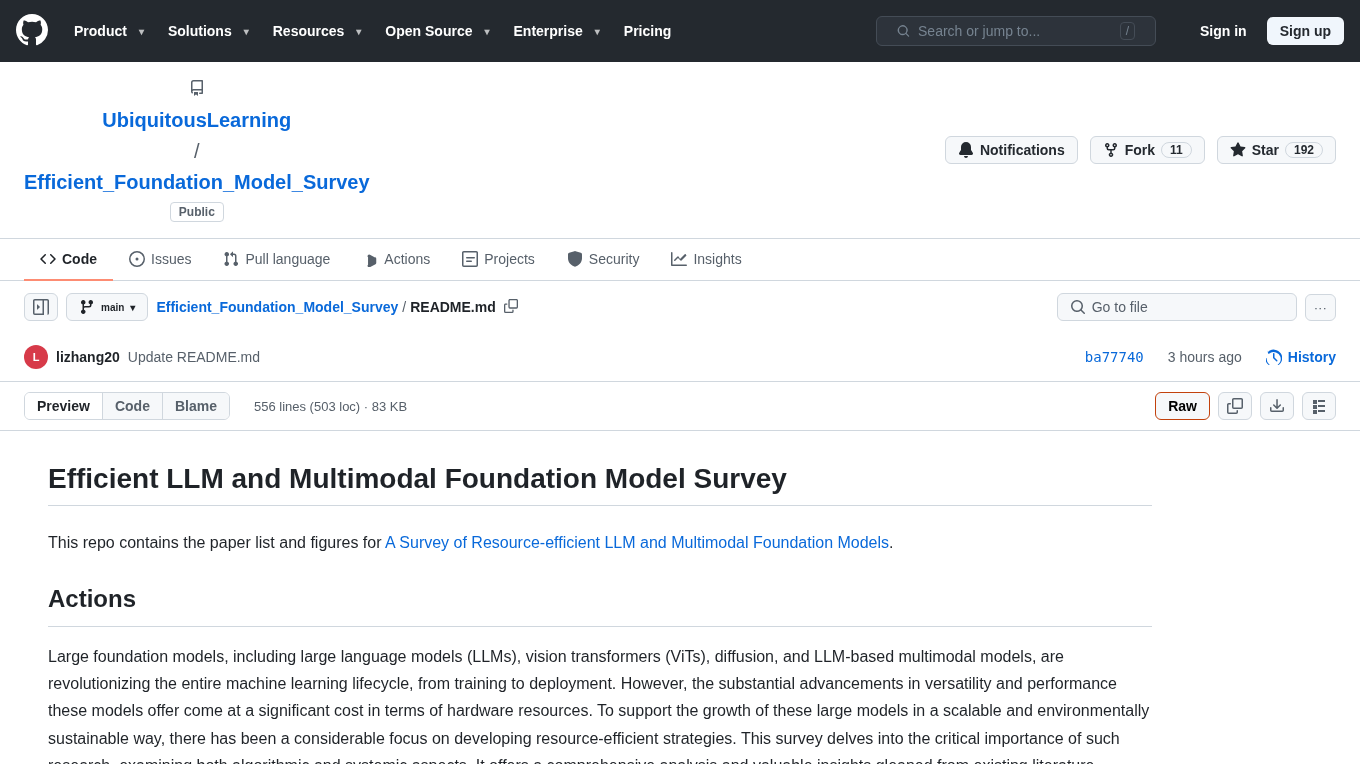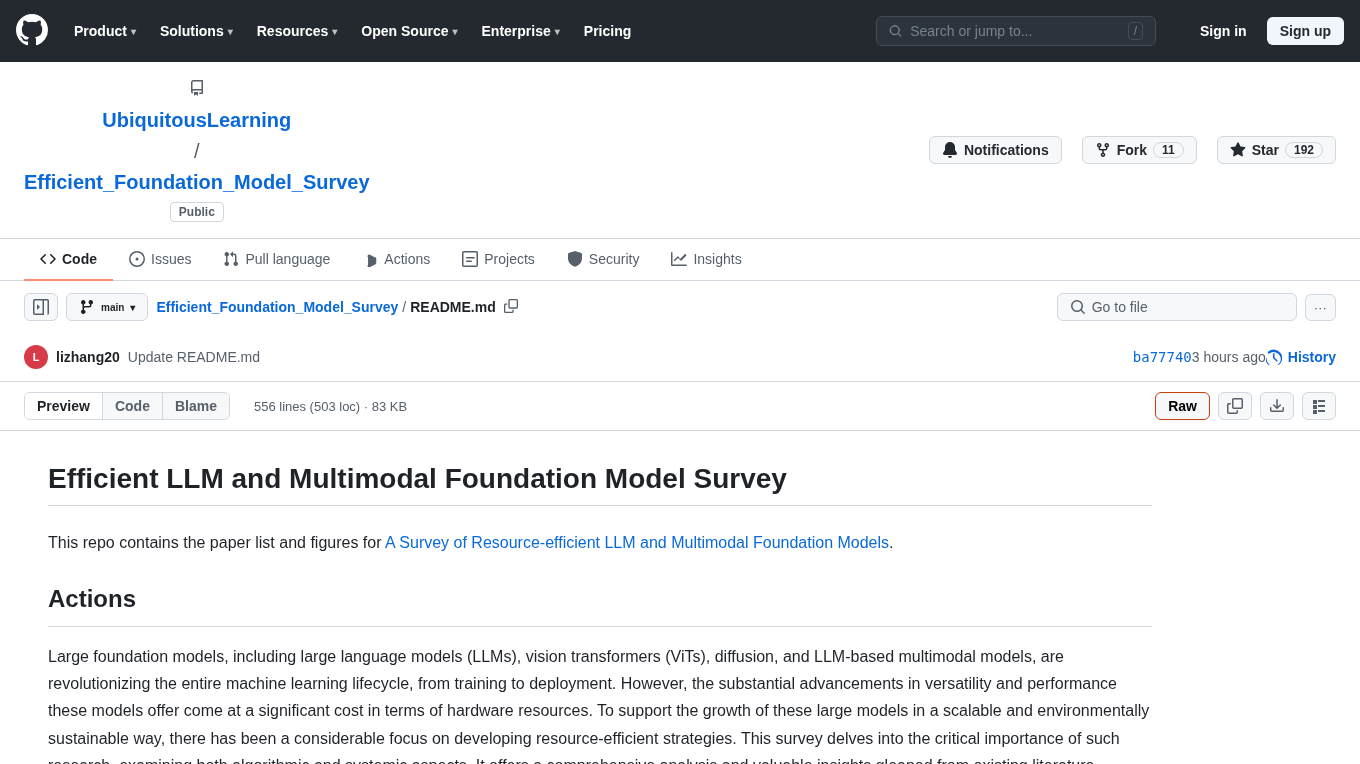--- a/index.html
+++ b/index.html
@@ -7,31 +7,31 @@
     
     
     .top-nav {
       display: flex; align-items: center; padding: 0 16px;
       background: #24292f; color: #fff; height: 62px; gap: 16px;
     }
     .top-nav-logo { flex-shrink: 0; }
     .top-nav-logo svg { fill: white; width: 32px; height: 32px; }
     .top-nav-items { display: flex; align-items: center; gap: 4px; }
     .nav-item {
-      display: flex; align-items: center; gap: 4px;
+      display: flex; align-items: center; gap: 12px;
       color: #fff; font-size: 14px; font-weight: 600;
       padding: 8px 10px; border-radius: 6px; cursor: pointer;
       background: transparent; border: none; text-decoration: none;
     }
     .chevron { font-size: 10px; opacity: 0.7; }
     .search-bar {
       flex: 1; max-width: 280px; margin-left: auto;
       display: flex; align-items: center; gap: 8px;
       background: #2d333b; border: 1px solid #444c56;
-      border-radius: 6px; padding: 5px 12px; cursor: text;
+      border-radius: 6px; padding: 5px 20px; cursor: text;
     }
     .search-bar input {
       background: transparent; border: none; color: #adbac7;
       font-size: 14px; outline: none; width: 100%;
     }
     .search-bar input::placeholder { color: #768390; }
     .search-shortcut {
       background: #2d333b; border: 1px solid #444c56;
       color: #768390; border-radius: 4px; padding: 1px 5px;
       font-size: 12px;
@@ -57,21 +57,21 @@
     .repo-title { display: flex; align-items: center; gap: 8px; font-size: 20px; flex-direction: column; }
     .repo-icon { color: #57606a; }
     .repo-owner { color: #0969da; font-weight: 600; text-decoration: none; cursor: pointer; }
     .repo-sep { color: #57606a; font-weight: 300; }
     .repo-name { color: #0969da; font-weight: 700; text-decoration: none; cursor: pointer; }
     .badge-public {
       background: transparent; border: 1px solid #d0d7de;
       color: #57606a; font-size: 12px; font-weight: 600;
       padding: 2px 8px; border-radius: 4px;
     }
-    .repo-actions { display: flex; gap: 20px; }
+    .repo-actions { display: flex; gap: 12px; }
     .repo-action-btn {
       display: flex; align-items: center; gap: 6px;
       background: #f6f8fa; border: 1px solid #d0d7de;
       color: #24292f; font-size: 14px; font-weight: 600;
       padding: 5px 12px; cursor: pointer; border-radius: 6px;
     }
     .action-count {
       background: #f6f8fa; border: 1px solid #d0d7de;
       border-radius: 20px; padding: 0 8px; font-size: 12px;
     }
@@ -131,21 +131,21 @@
       background: #fff;
     }
     .commit-left { display: flex; align-items: center; gap: 8px; }
     .avatar {
       width: 24px; height: 24px; border-radius: 50%;
       background: #d73a49; display: flex; align-items: center; justify-content: center;
       color: white; font-size: 11px; font-weight: 700; flex-shrink: 0;
     }
     .commit-author { font-weight: 700; color: #1f2328; cursor: pointer; }
     .commit-msg { color: #57606a; }
-    .commit-right { display: flex; align-items: center; gap: 0; color: #57606a; font-size: 14px; }
+    .commit-right { display: flex; align-items: center; gap: 24px; color: #57606a; font-size: 14px; }
     .commit-hash { color: #0969da; font-family: monospace; cursor: pointer; }
     .history-btn {
       display: flex; align-items: center; gap: 6px;
       color: #0969da; cursor: pointer; font-size: 14px;
       background: transparent; border: none; font-weight: 600;
     }
 
     
     .file-toolbar {
       display: flex; align-items: center; justify-content: space-between;

